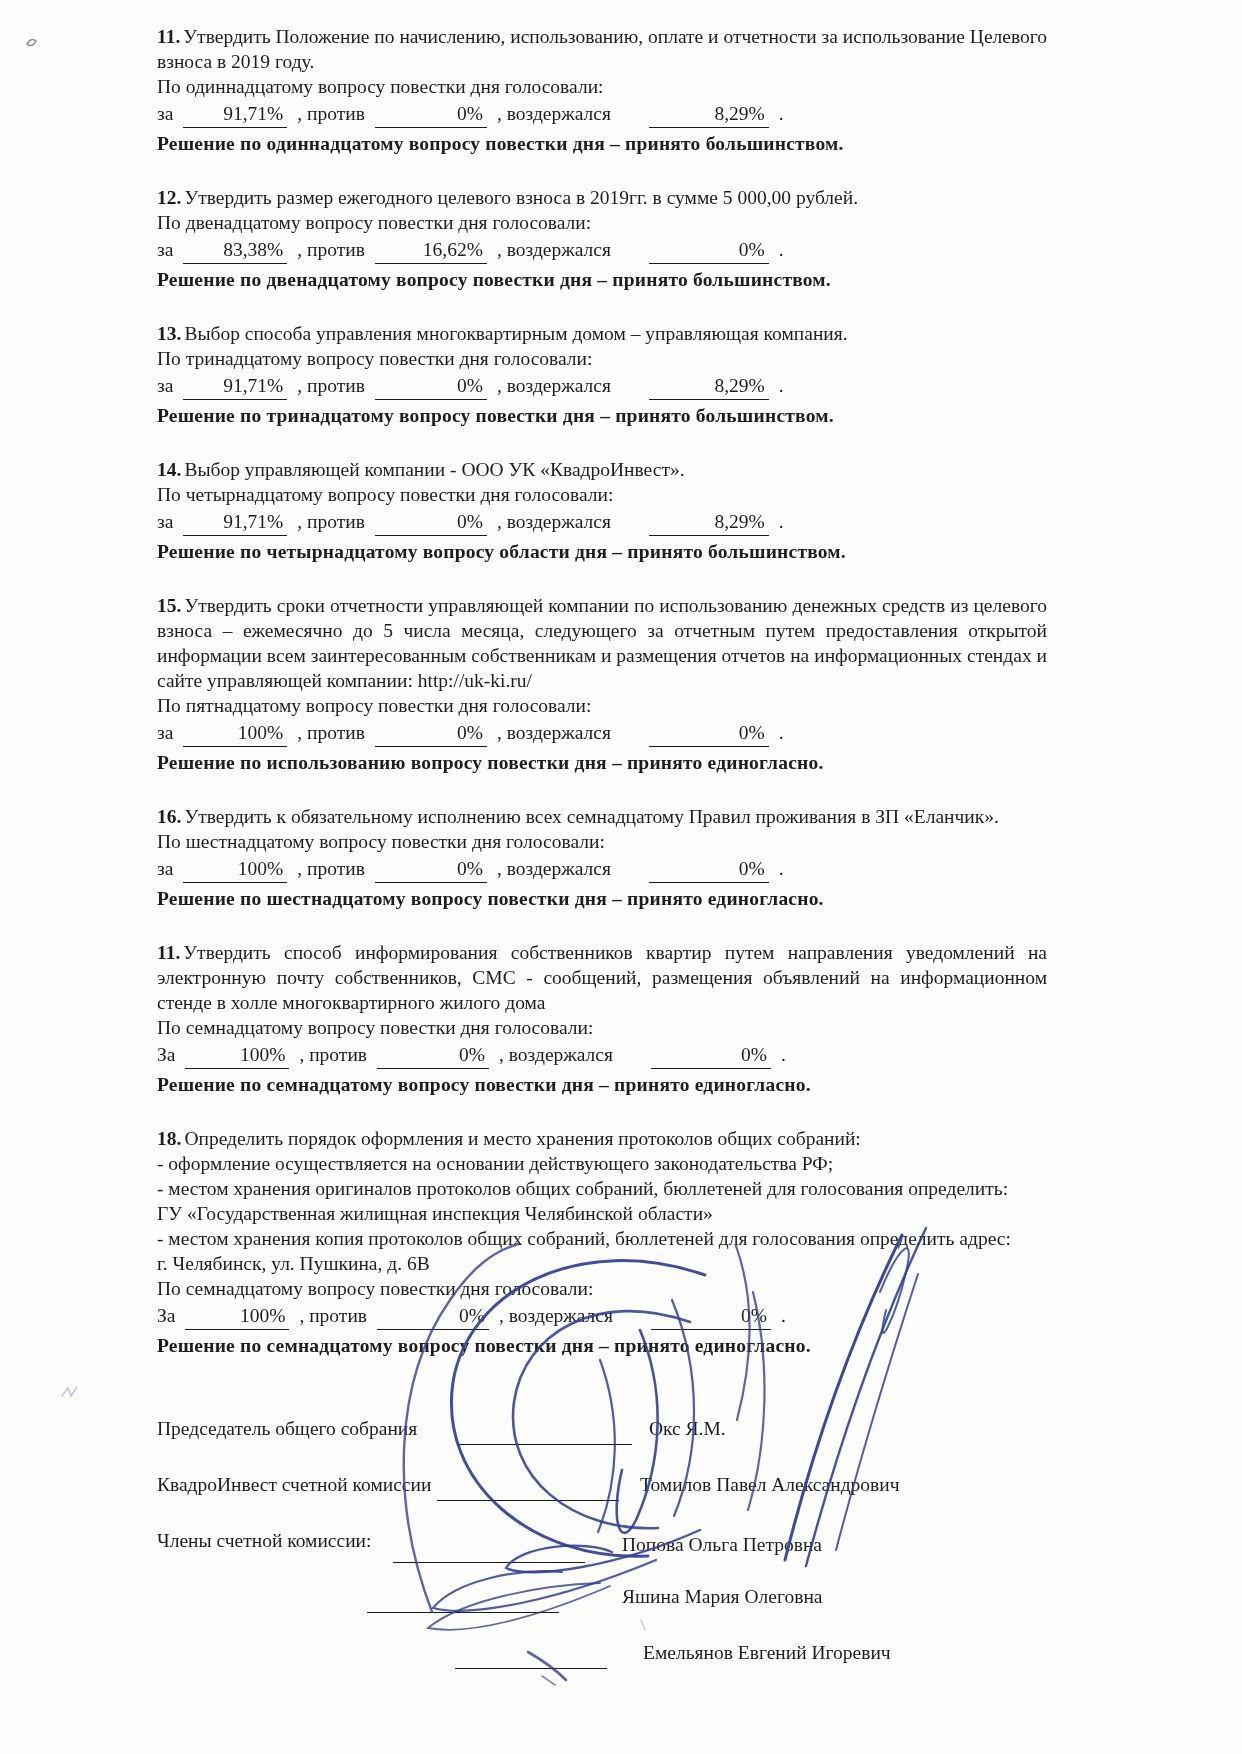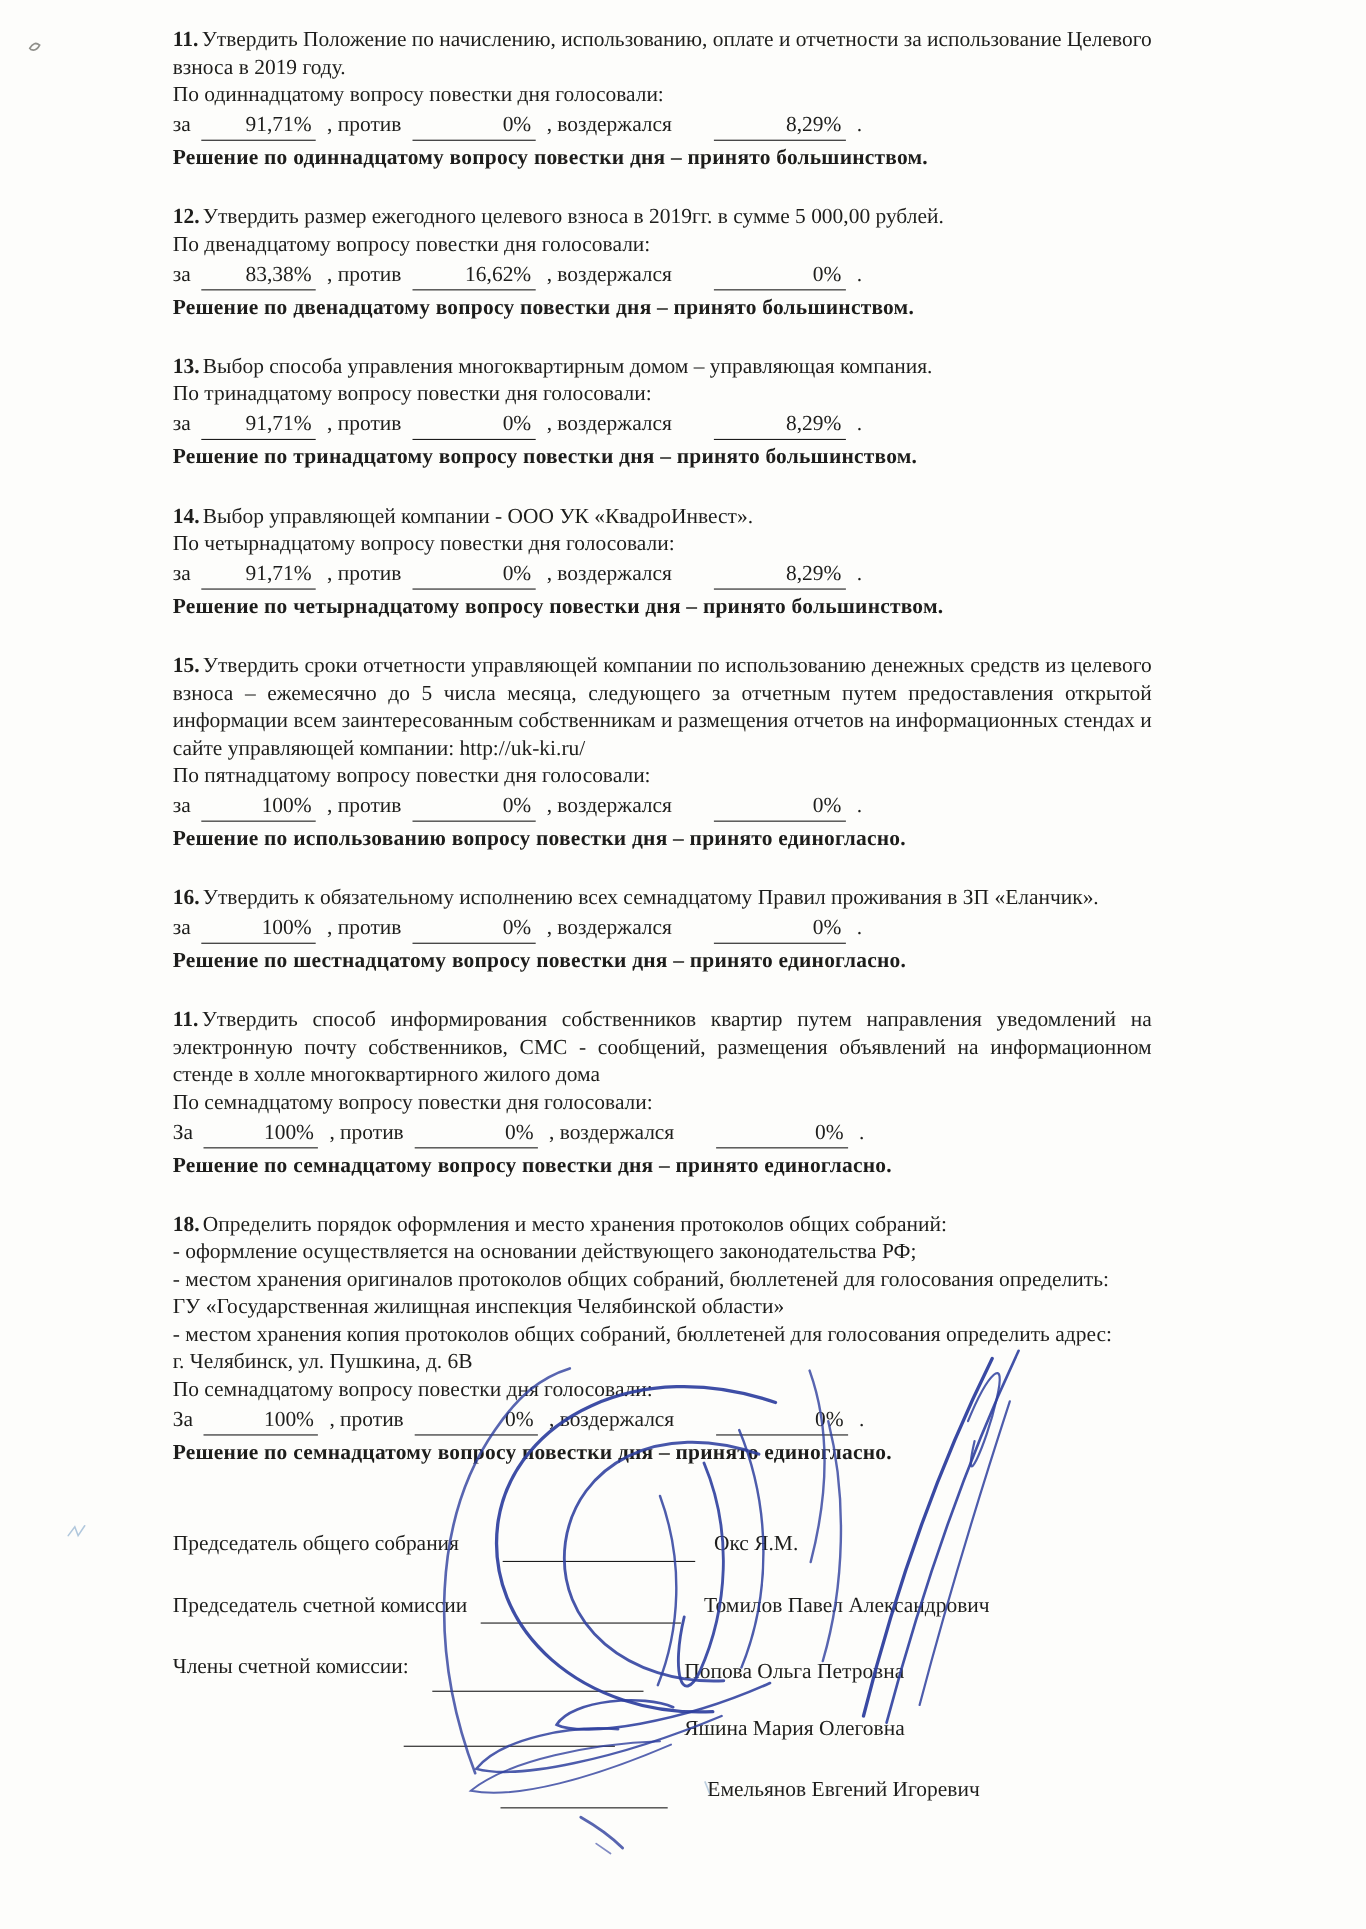--- a/index.html
+++ b/index.html
@@ -74,34 +74,35 @@
       </p>
       <p class="decision">Решение по тринадцатому вопросу повестки дня – принято большинством.</p>
     </section>
 
     <section class="item">
       <p class="just"><span class="num">14.</span><span>Выбор управляющей компании - ООО УК «КвадроИнвест».</span></p>
       <p>По четырнадцатому вопросу повестки дня голосовали:</p>
       <p class="vote-line">
         <span>за</span><span class="blank">91,71%</span><span>, против</span><span class="blank mid">0%</span><span>, воздержался</span><span class="blank last">8,29%</span><span>.</span>
       </p>
-      <p class="decision">Решение по четырнадцатому вопросу повестки дня – принято большинством.</p>
+      <p class="decision">Решение по четырнадцатому вопросу области дня – принято большинством.</p>
     </section>
 
     <section class="item">
       <p class="just"><span class="num">15.</span><span>Утвердить сроки отчетности управляющей компании по использованию денежных средств из целевого взноса – ежемесячно до 5 числа месяца, следующего за отчетным путем предоставления открытой информации всем заинтересованным собственникам и размещения отчетов на информационных стендах и сайте управляющей компании: http://uk-ki.ru/</span></p>
       <p>По пятнадцатому вопросу повестки дня голосовали:</p>
       <p class="vote-line">
         <span>за</span><span class="blank">100%</span><span>, против</span><span class="blank mid">0%</span><span>, воздержался</span><span class="blank last">0%</span><span>.</span>
       </p>
       <p class="decision">Решение по использованию вопросу повестки дня – принято единогласно.</p>
     </section>
 
     <section class="item">
       <p class="just"><span class="num">16.</span><span>Утвердить к обязательному исполнению всех семнадцатому Правил проживания в ЗП «Еланчик».</span></p>
+      <p>По шестнадцатому вопросу повестки дня голосовали:</p>
       <p class="vote-line">
         <span>за</span><span class="blank">100%</span><span>, против</span><span class="blank mid">0%</span><span>, воздержался</span><span class="blank last">0%</span><span>.</span>
       </p>
       <p class="decision">Решение по шестнадцатому вопросу повестки дня – принято единогласно.</p>
     </section>
 
     <section class="item">
       <p class="just"><span class="num">11.</span><span>Утвердить способ информирования собственников квартир путем направления уведомлений на электронную почту собственников, СМС - сообщений, размещения объявлений на информационном стенде в холле многоквартирного жилого дома</span></p>
       <p>По семнадцатому вопросу повестки дня голосовали:</p>
       <p class="vote-line">
@@ -124,21 +125,21 @@
       <p class="decision">Решение по семнадцатому вопросу повестки дня – принято единогласно.</p>
     </section>
 
     <div class="sig-block">
       <div class="sig-row r1">
         <span class="sig-role">Председатель общего собрания</span>
         <span class="sig-line"></span>
         <span class="sig-name">Окс Я.М.</span>
       </div>
       <div class="sig-row r2">
-        <span class="sig-role">Председатель счетной комиссии</span>
+        <span class="sig-role">КвадроИнвест счетной комиссии</span>
         <span class="sig-line"></span>
         <span class="sig-name">Томилов Павел Александрович</span>
       </div>
       <div class="sig-row r3">
         <span class="sig-role">Члены счетной комиссии:</span>
         <span class="sig-line"></span>
         <span class="sig-name">Попова Ольга Петровна</span>
       </div>
       <div class="sig-row r4">
         <span class="sig-role"></span>

